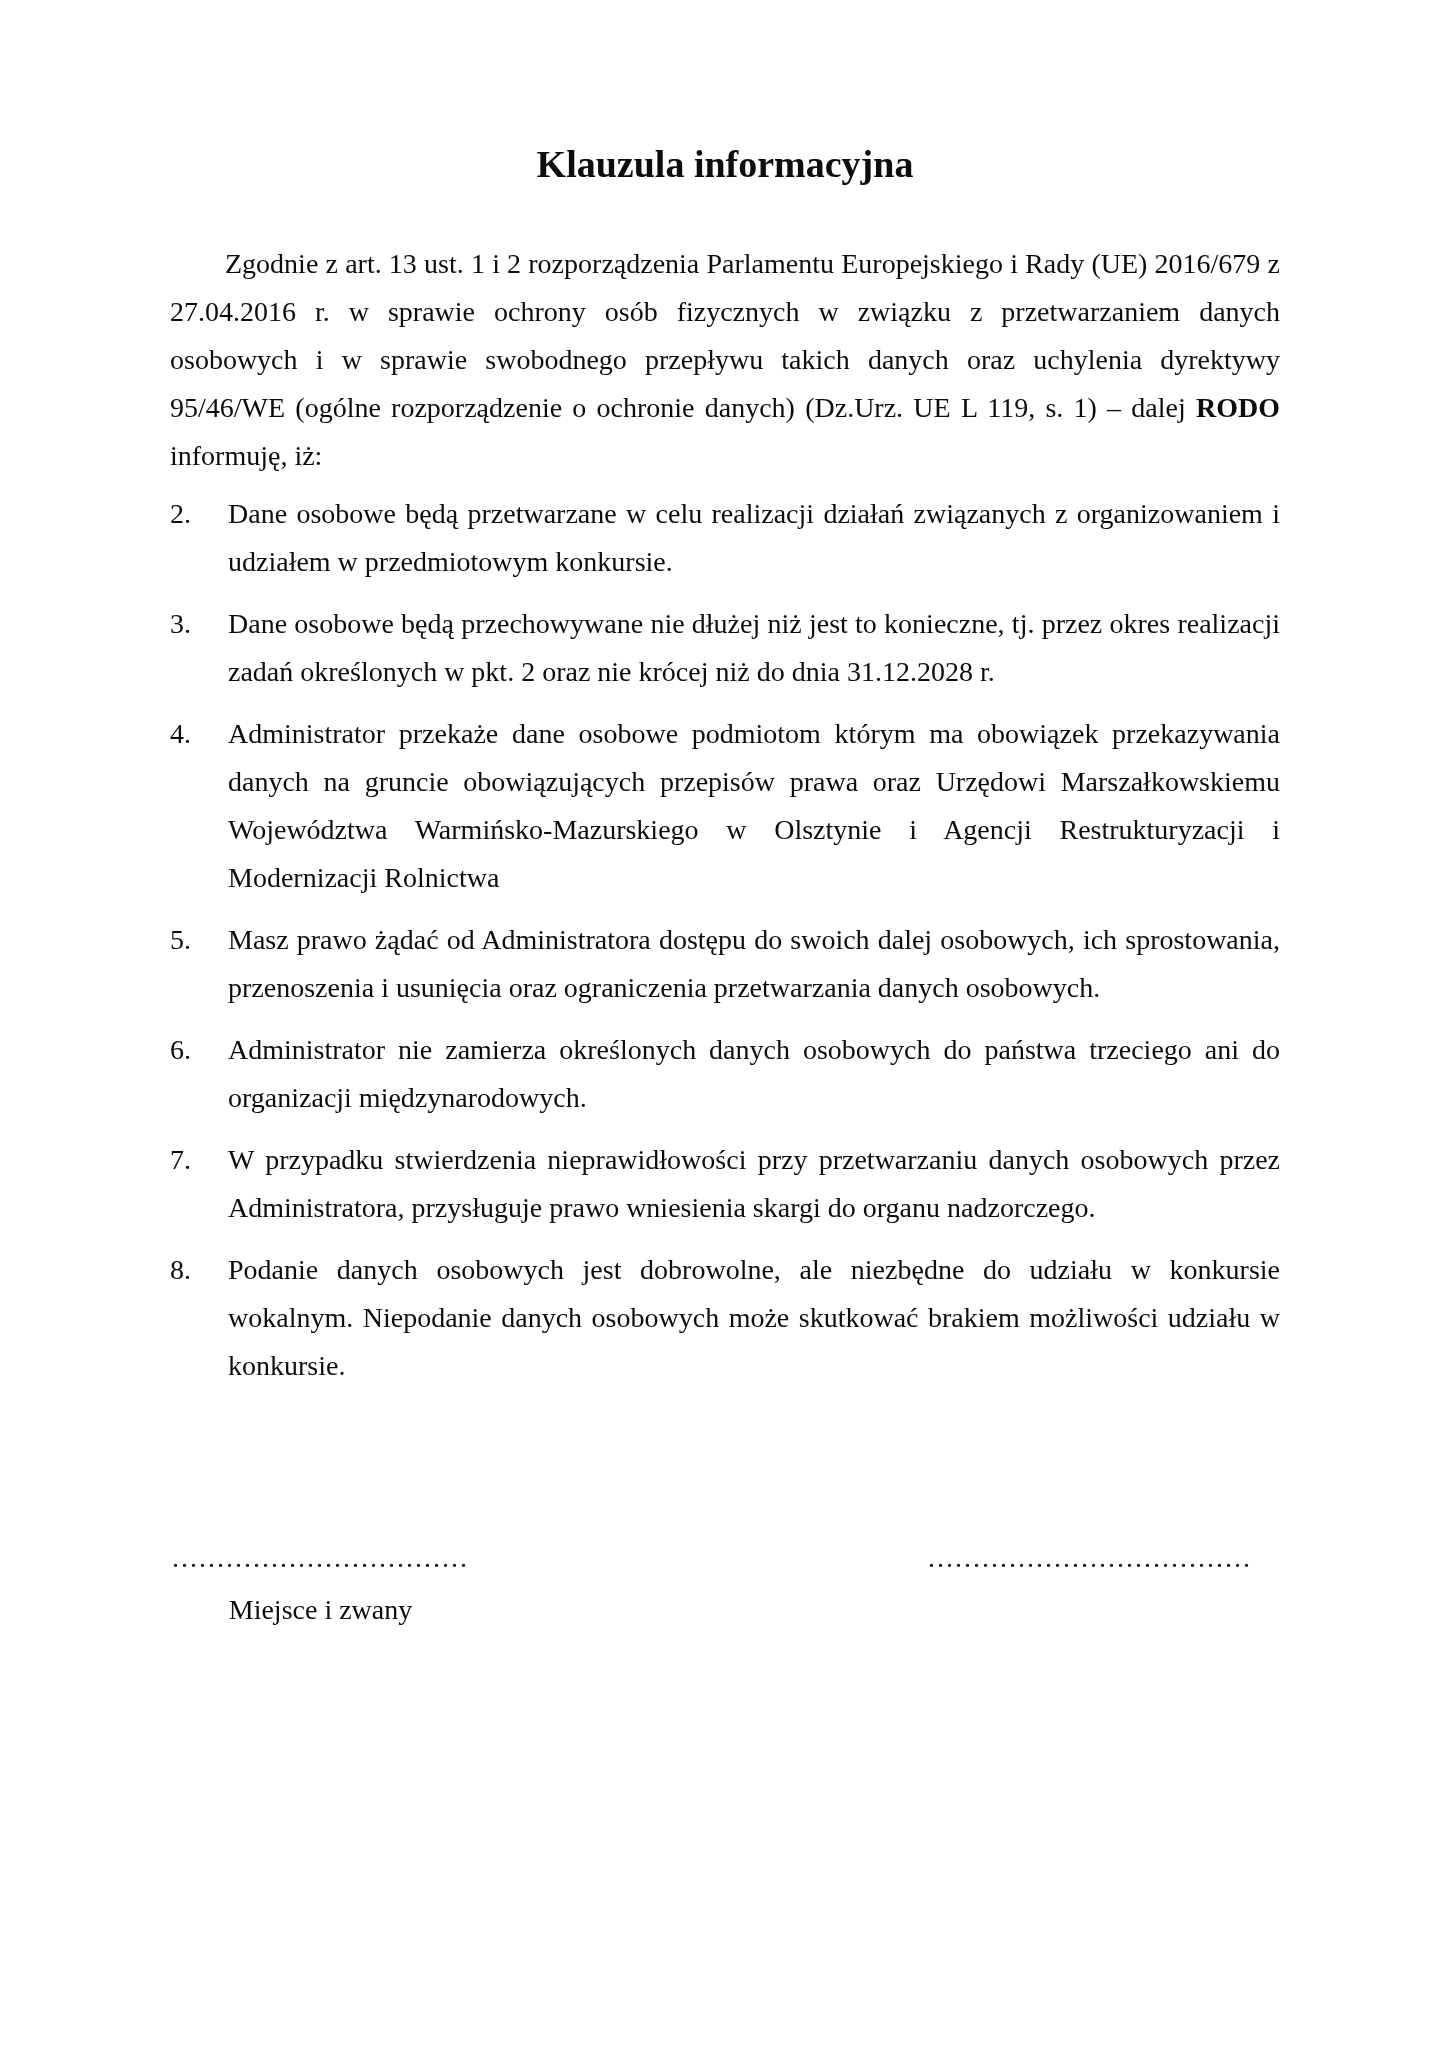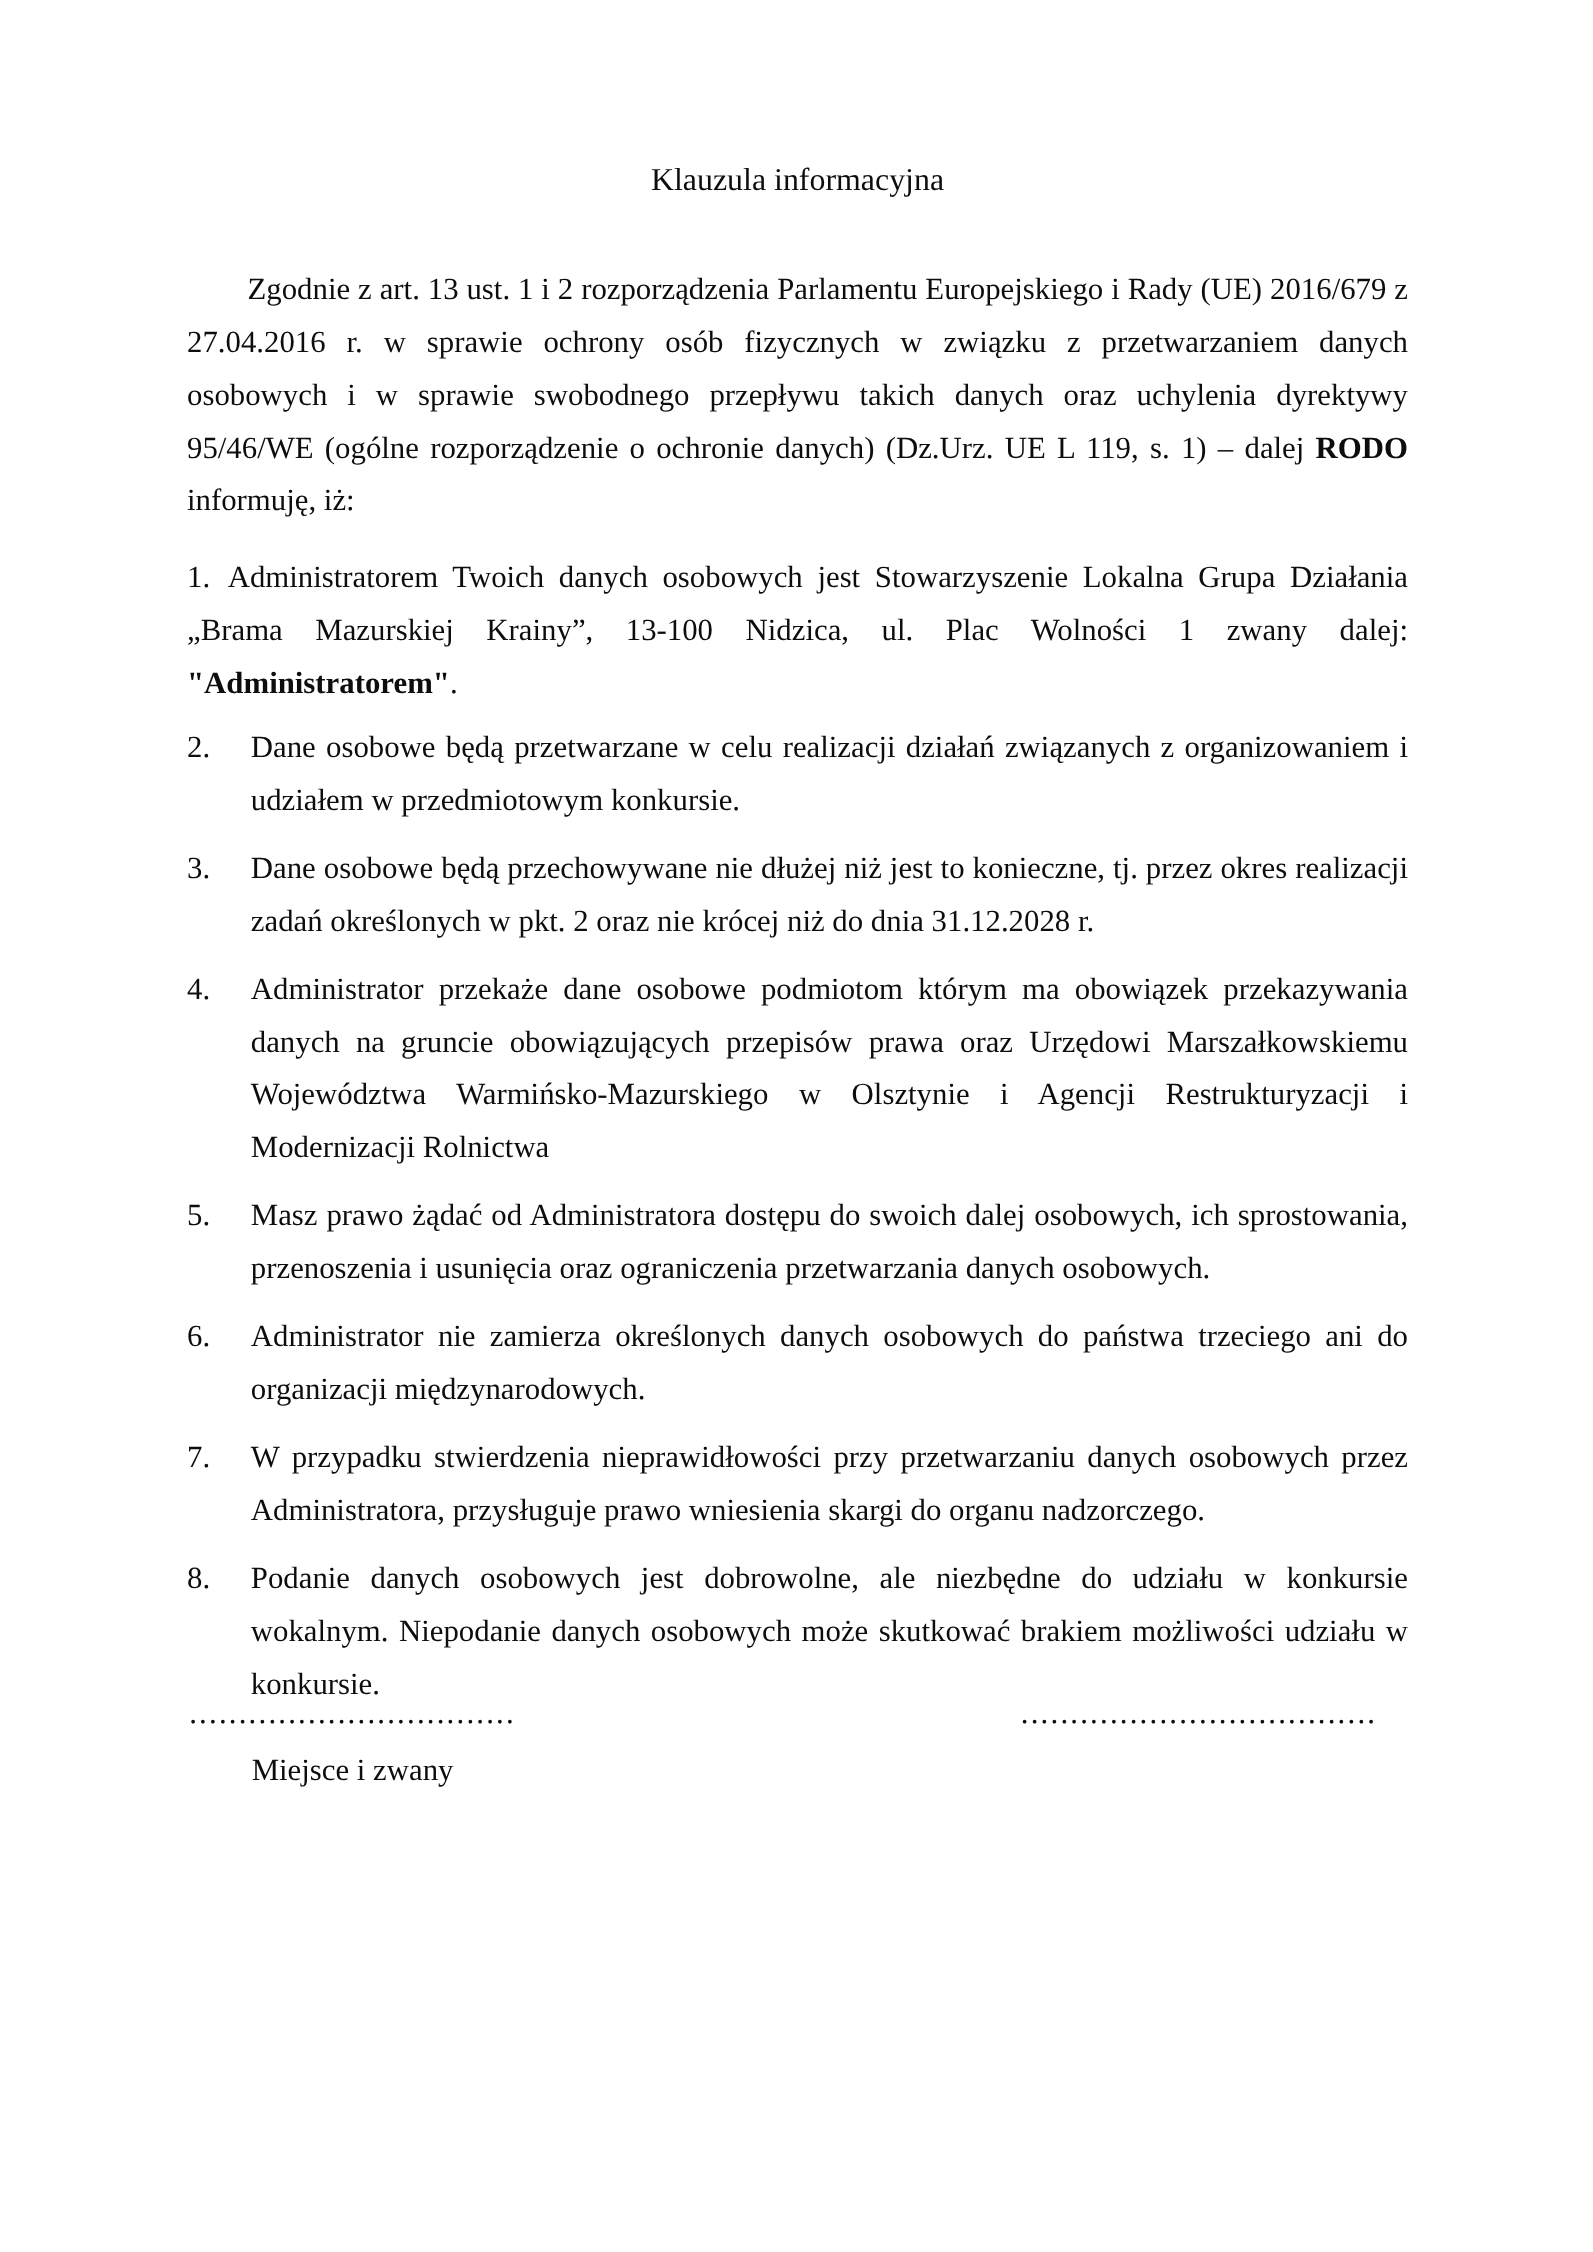--- a/index.html
+++ b/index.html
@@ -19,22 +19,22 @@
   .content {
     position: absolute;
     left: 170px;
     right: 168px;
     top: 0;
     font-size: 28px;
     line-height: 48px;
   }
   .title {
     margin: 140px 0 0 0;
-    font-size: 29px;
-    font-weight: normal;
+    font-size: 38px;
+    font-weight: bold;
     text-align: center;
     line-height: 48px;
   }
   p {
     margin: 0;
   }
   .intro {
     margin-top: 52px;
     text-align: justify;
     text-indent: 55px;
@@ -94,21 +94,20 @@
 </head>
 <body>
 
 <div class="page">
   <div class="content">
 
     <h1 class="title">Klauzula informacyjna</h1>
 
     <p class="intro"><span>Zgodnie z art. 13 ust. 1 i 2 rozporządzenia Parlamentu Europejskiego i Rady (UE) 2016/679 z 27.04.2016 r. w sprawie ochrony osób fizycznych w związku z przetwarzaniem danych osobowych i w sprawie swobodnego przepływu takich danych oraz uchylenia dyrektywy 95/46/WE (ogólne rozporządzenie o ochronie danych) (Dz.Urz. UE L 119, s. 1) – dalej </span><b>RODO</b><span> informuję, iż:</span></p>
 
-    <p class="item1"><span class="num1">1.</span><span>Administratorem Twoich danych osobowych jest Stowarzyszenie Lokalna Grupa Działania „Brama Mazurskiej Krainy”, 13-100 Nidzica, ul. Plac Wolności 1 zwany dalej: </span><b>"Administratorem"</b><span>.</span></p>
 
 
     <div class="list">
 
       <div class="list-item">
         <span class="num">2.</span>
         <div class="item-text">Dane osobowe będą przetwarzane w celu realizacji działań związanych z organizowaniem i udziałem w  przedmiotowym konkursie.</div>
       </div>
 
       <div class="list-item">

